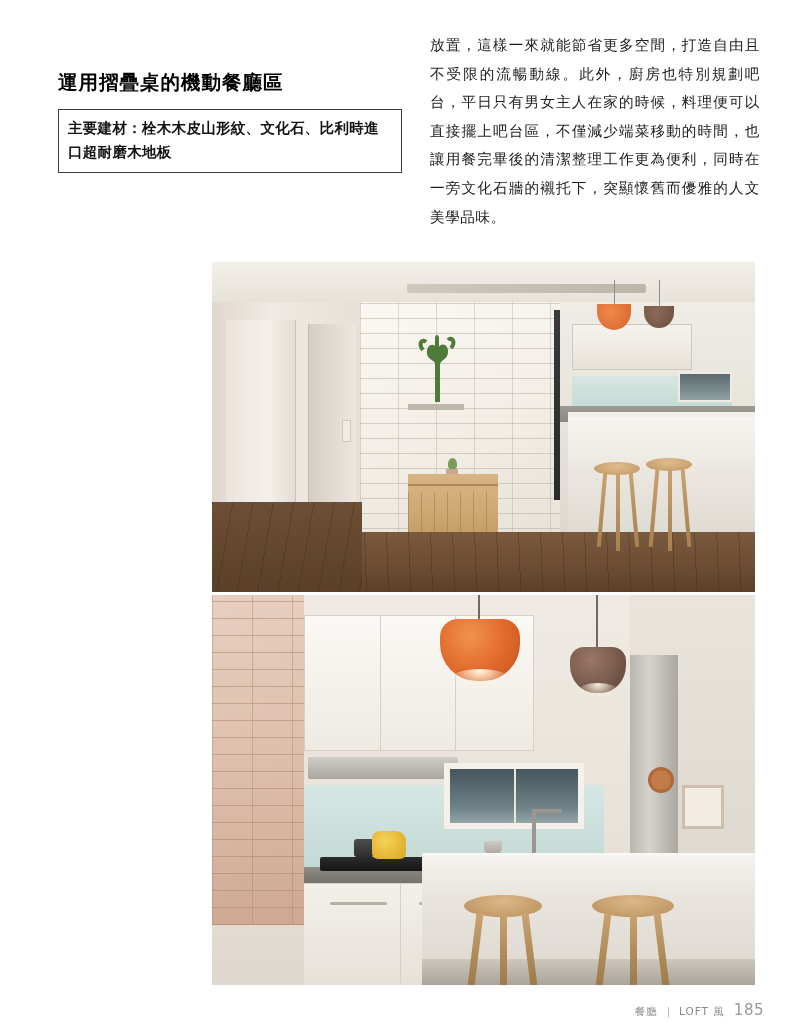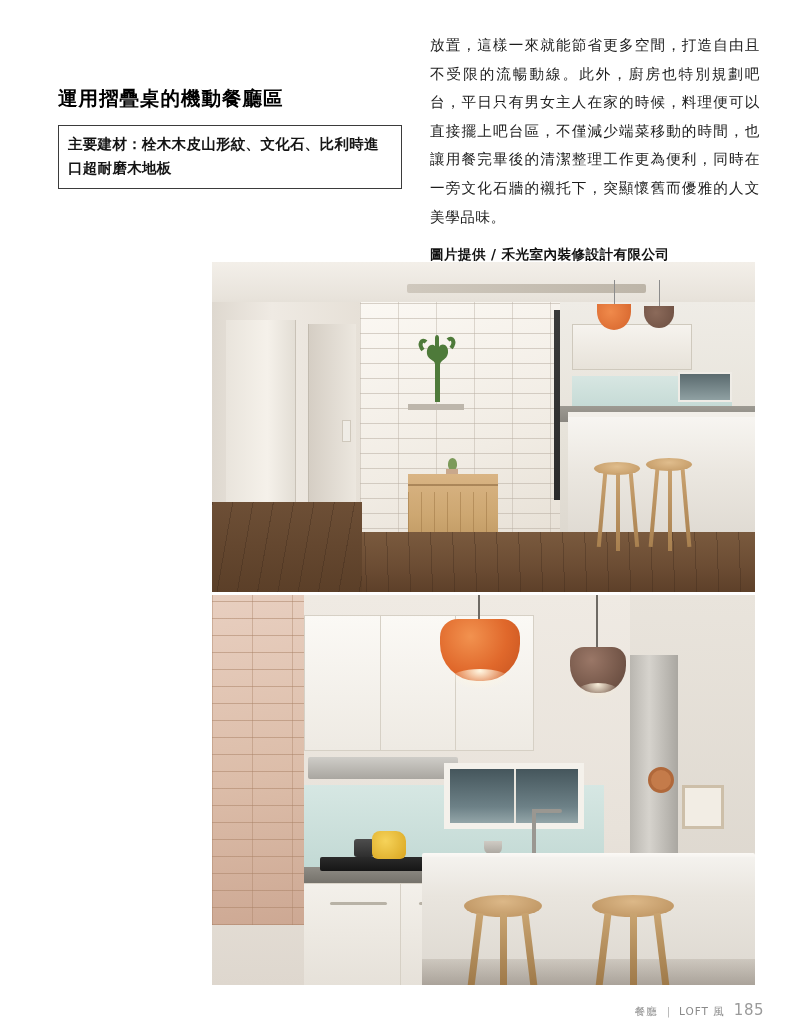--- a/index.html
+++ b/index.html
@@ -365,21 +365,20 @@
 
     <div class="col-left">
       <h1 class="headline">運用摺疊桌的機動餐廳區</h1>
 
       <div class="materials-box">主要建材：栓木木皮山形紋、文化石、比利時進口超耐磨木地板</div>
 
     </div>
 
     <div class="col-right">
       <p class="body-text">放置，這樣一來就能節省更多空間，打造自由且不受限的流暢動線。此外，廚房也特別規劃吧台，平日只有男女主人在家的時候，料理便可以直接擺上吧台區，不僅減少端菜移動的時間，也讓用餐完畢後的清潔整理工作更為便利，同時在一旁文化石牆的襯托下，突顯懷舊而優雅的人文美學品味。</p>
-      <div class="credit">圖片提供 / 禾光室內裝修設計有限公司</div>
     </div>
 
   </div>
 
   <div class="photos">
 
     <div class="photo top">
       <div class="p1-ceiling">
         <div class="p1-ceiling-slot"></div>
       </div>

